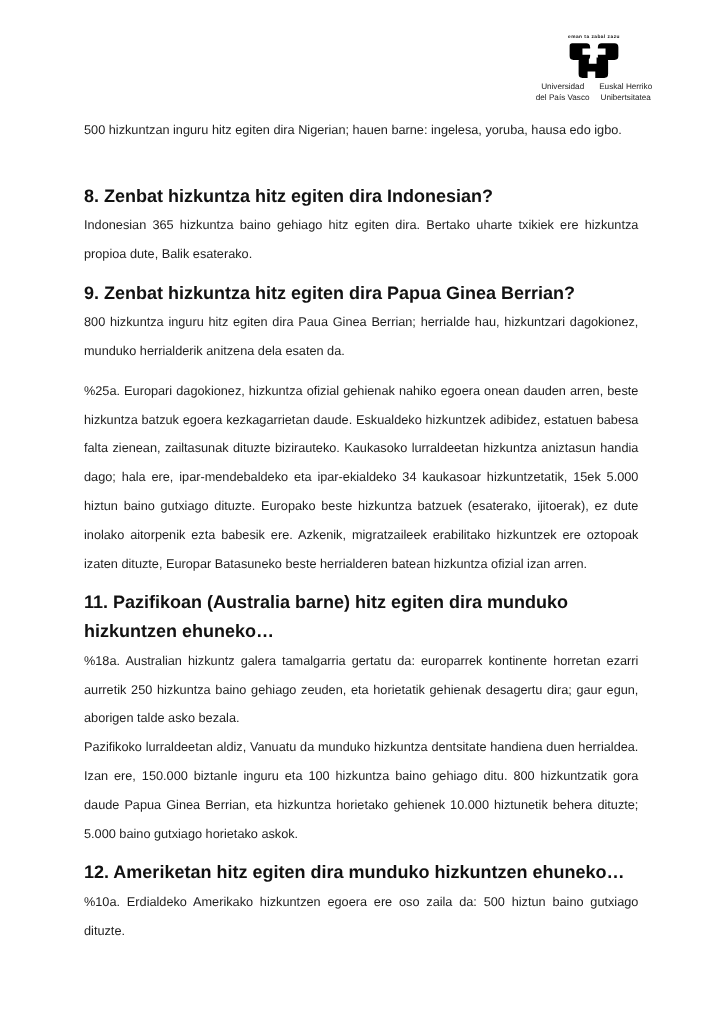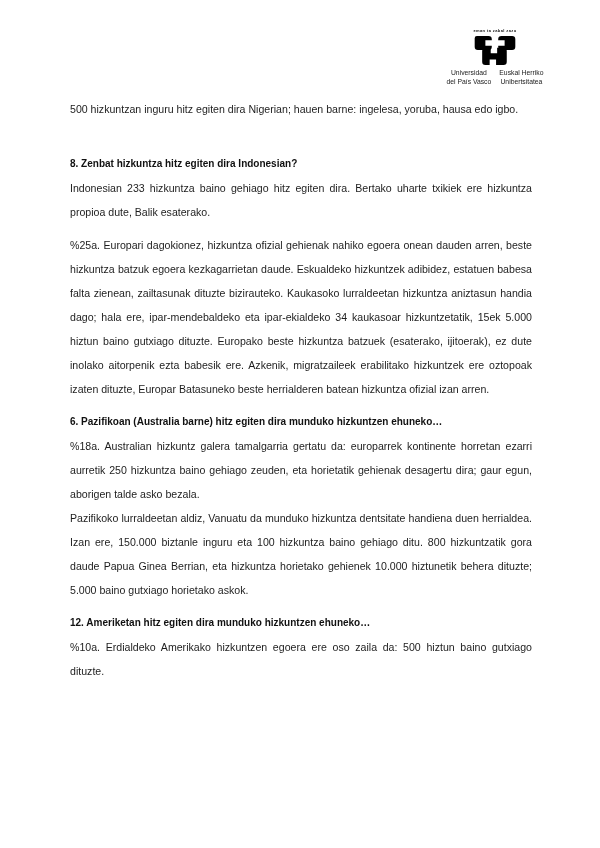--- a/index.html
+++ b/index.html
@@ -50,21 +50,21 @@
     top: 97px;
     width: 462px;
     color: #1d1d1d;
     font-size: 10.6px;
     line-height: 24px;
     text-align: justify;
   }
   .content p { margin: 0; }
   .content h2 {
     margin: 0;
-    font-size: 10px;
+    font-size: 15px;
     line-height: 24px;
     font-weight: bold;
     color: #111111;
     text-align: left;
   }
   .content section { margin-top: 9px; }
   .content section.first { margin-top: 31px; }
 </style>
 </head>
 <body>
@@ -89,30 +89,34 @@
       </div>
     </div>
   </header>
 
   <main class="content">
 
     <p>500 hizkuntzan inguru hitz egiten dira Nigerian; hauen barne: ingelesa, yoruba, hausa edo igbo.</p>
 
     <section class="first">
       <h2>8. Zenbat hizkuntza hitz egiten dira Indonesian?</h2>
-      <p>Indonesian 233 hizkuntza baino gehiago hitz egiten dira. Bertako uharte txikiek ere hizkuntza propioa dute, Balik esaterako.</p>
+      <p>Indonesian 365 hizkuntza baino gehiago hitz egiten dira. Bertako uharte txikiek ere hizkuntza propioa dute, Balik esaterako.</p>
     </section>
 
+    <section>
+      <h2>9. Zenbat hizkuntza hitz egiten dira Papua Ginea Berrian?</h2>
+      <p>800 hizkuntza inguru hitz egiten dira Paua Ginea Berrian; herrialde hau, hizkuntzari dagokionez, munduko herrialderik anitzena dela esaten da.</p>
+    </section>
 
     <section>
       <p>%25a. Europari dagokionez, hizkuntza ofizial gehienak nahiko egoera onean dauden arren, beste hizkuntza batzuk egoera kezkagarrietan daude. Eskualdeko hizkuntzek adibidez, estatuen babesa falta zienean, zailtasunak dituzte bizirauteko. Kaukasoko lurraldeetan hizkuntza aniztasun handia dago; hala ere, ipar-mendebaldeko eta ipar-ekialdeko 34 kaukasoar hizkuntzetatik, 15ek 5.000 hiztun baino gutxiago dituzte. Europako beste hizkuntza batzuek (esaterako, ijitoerak), ez dute inolako aitorpenik ezta babesik ere. Azkenik, migratzaileek erabilitako hizkuntzek ere oztopoak izaten dituzte, Europar Batasuneko beste herrialderen batean hizkuntza ofizial izan arren.</p>
     </section>
 
     <section>
-      <h2>6. Pazifikoan (Australia barne) hitz egiten dira munduko hizkuntzen ehuneko…</h2>
+      <h2>11. Pazifikoan (Australia barne) hitz egiten dira munduko hizkuntzen ehuneko…</h2>
       <p>%18a. Australian hizkuntz galera tamalgarria gertatu da: europarrek kontinente horretan ezarri aurretik 250 hizkuntza baino gehiago zeuden, eta horietatik gehienak desagertu dira; gaur egun, aborigen talde asko bezala.</p>
       <p>Pazifikoko lurraldeetan aldiz, Vanuatu da munduko hizkuntza dentsitate handiena duen herrialdea. Izan ere, 150.000 biztanle inguru eta 100 hizkuntza baino gehiago ditu. 800 hizkuntzatik gora daude Papua Ginea Berrian, eta hizkuntza horietako gehienek 10.000 hiztunetik behera dituzte; 5.000 baino gutxiago horietako askok.</p>
     </section>
 
     <section>
       <h2>12. Ameriketan hitz egiten dira munduko hizkuntzen ehuneko…</h2>
       <p>%10a. Erdialdeko Amerikako hizkuntzen egoera ere oso zaila da: 500 hiztun baino gutxiago dituzte.</p>
     </section>
 
   </main>

